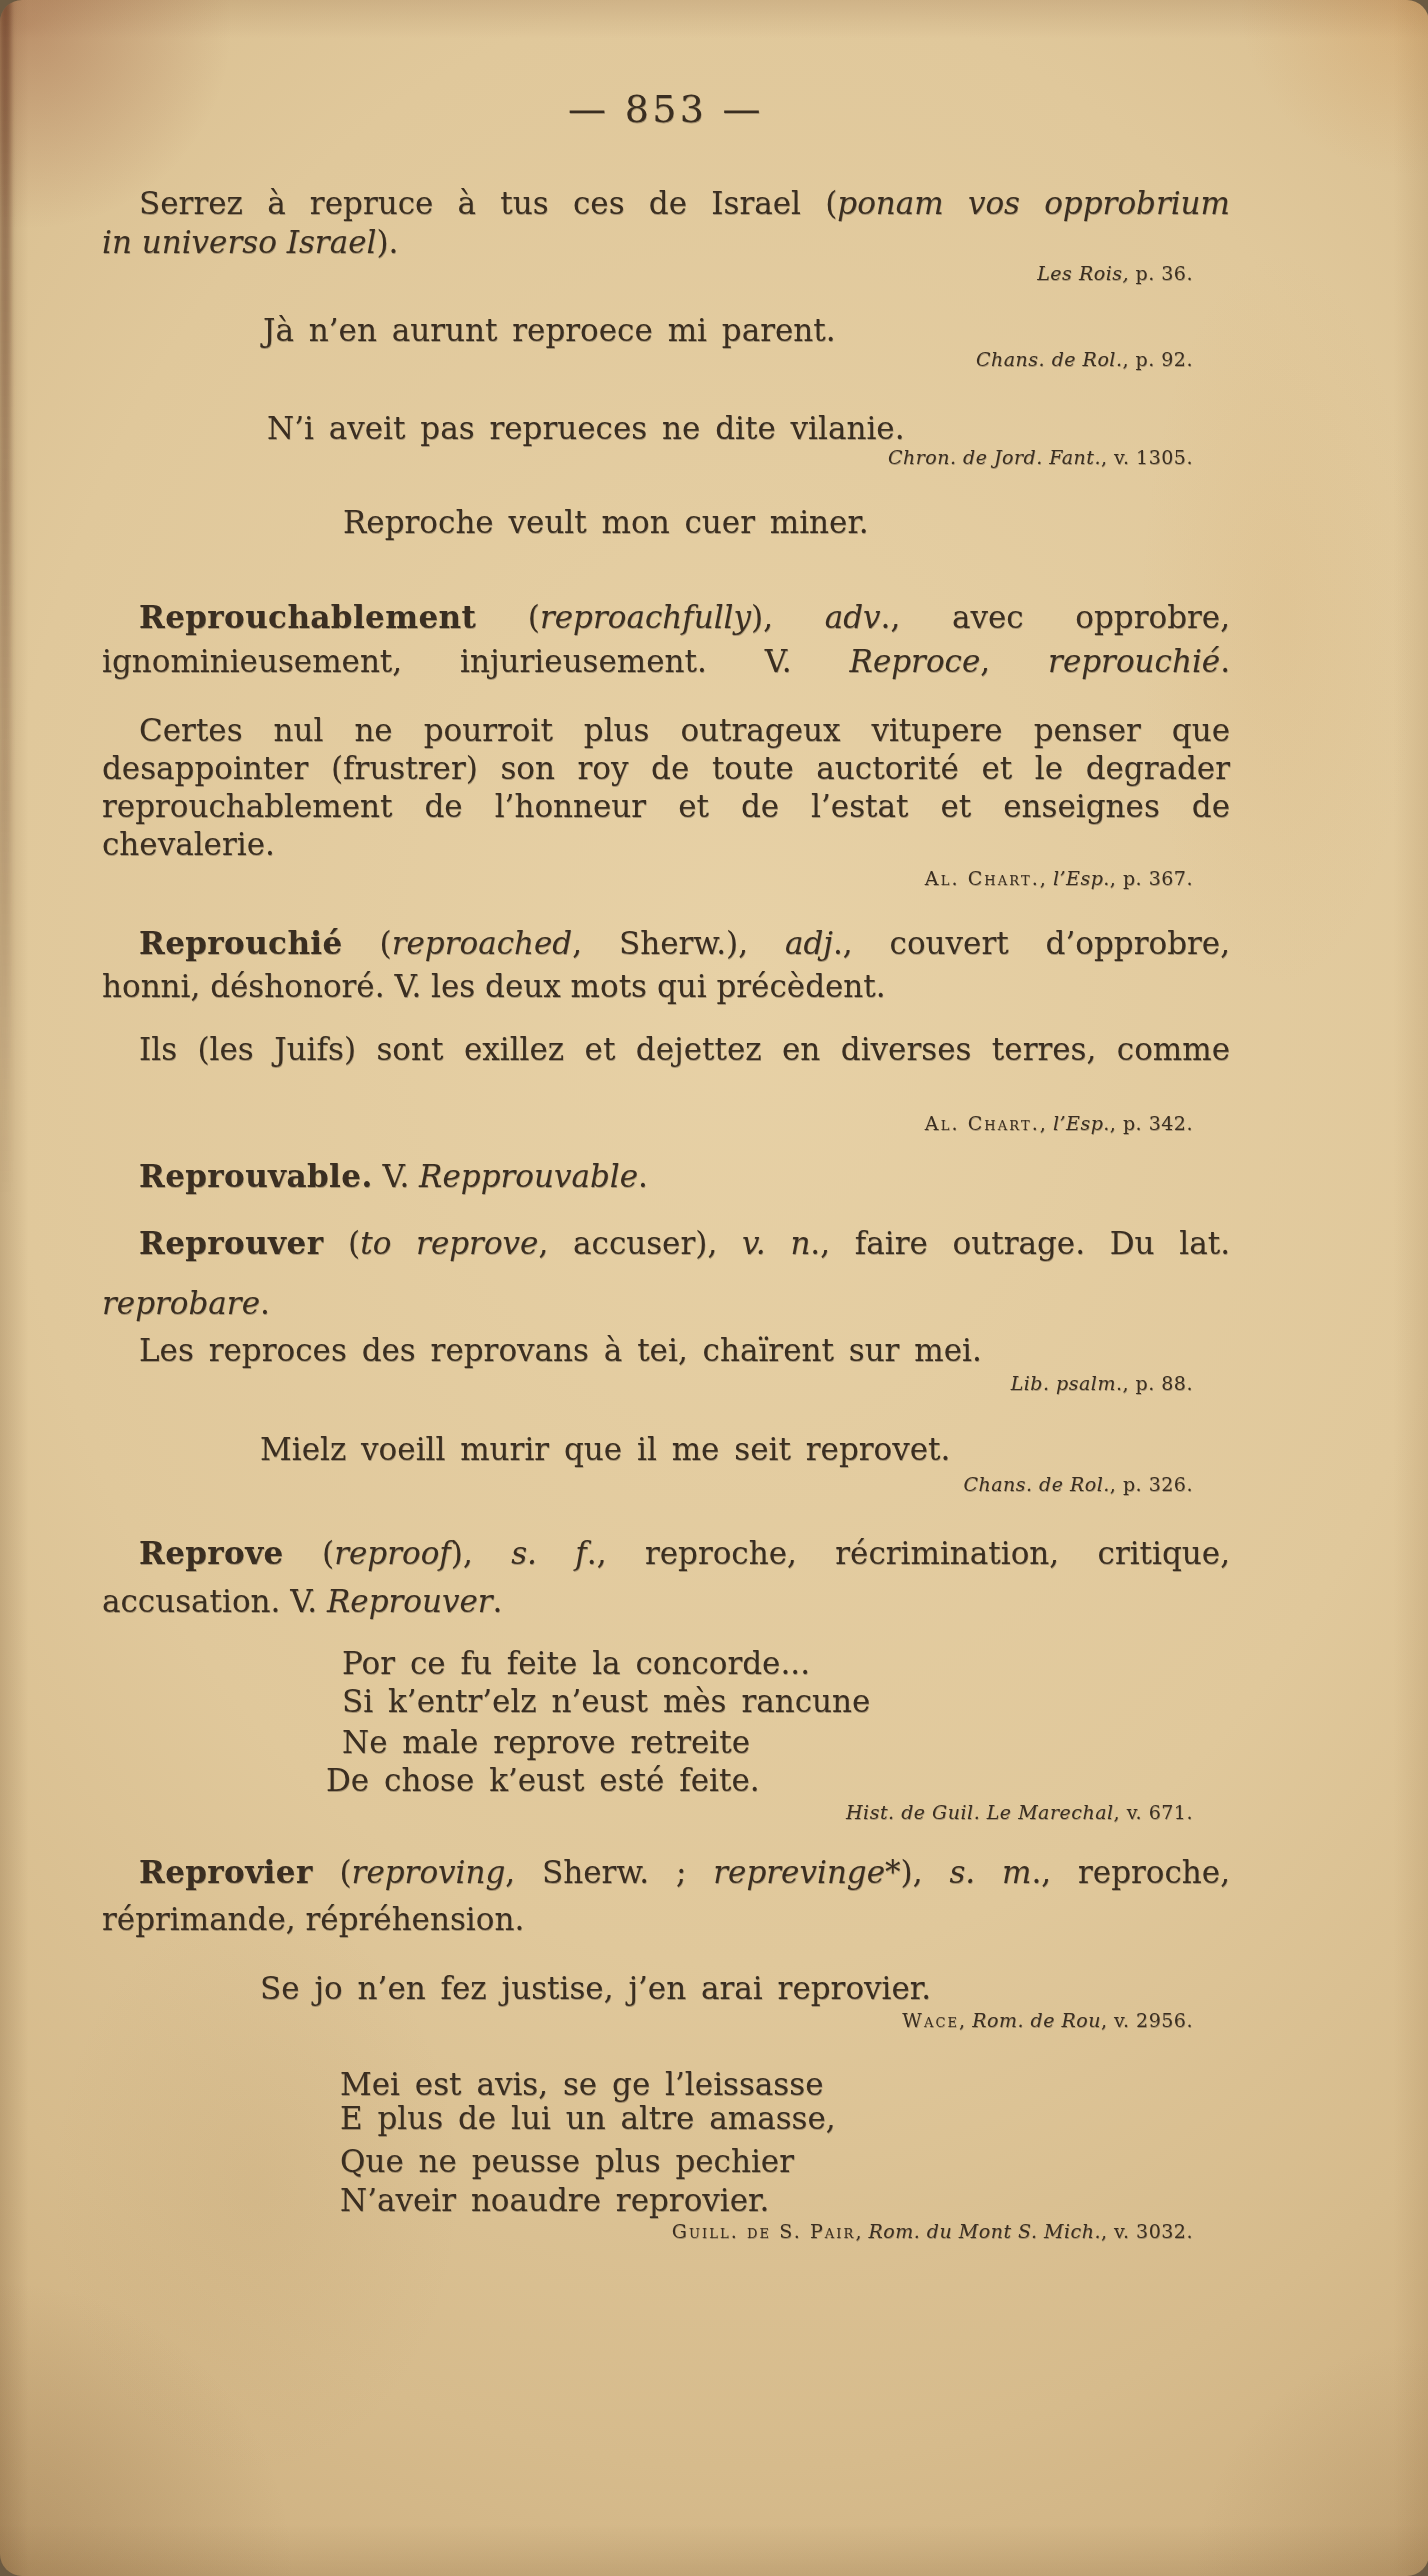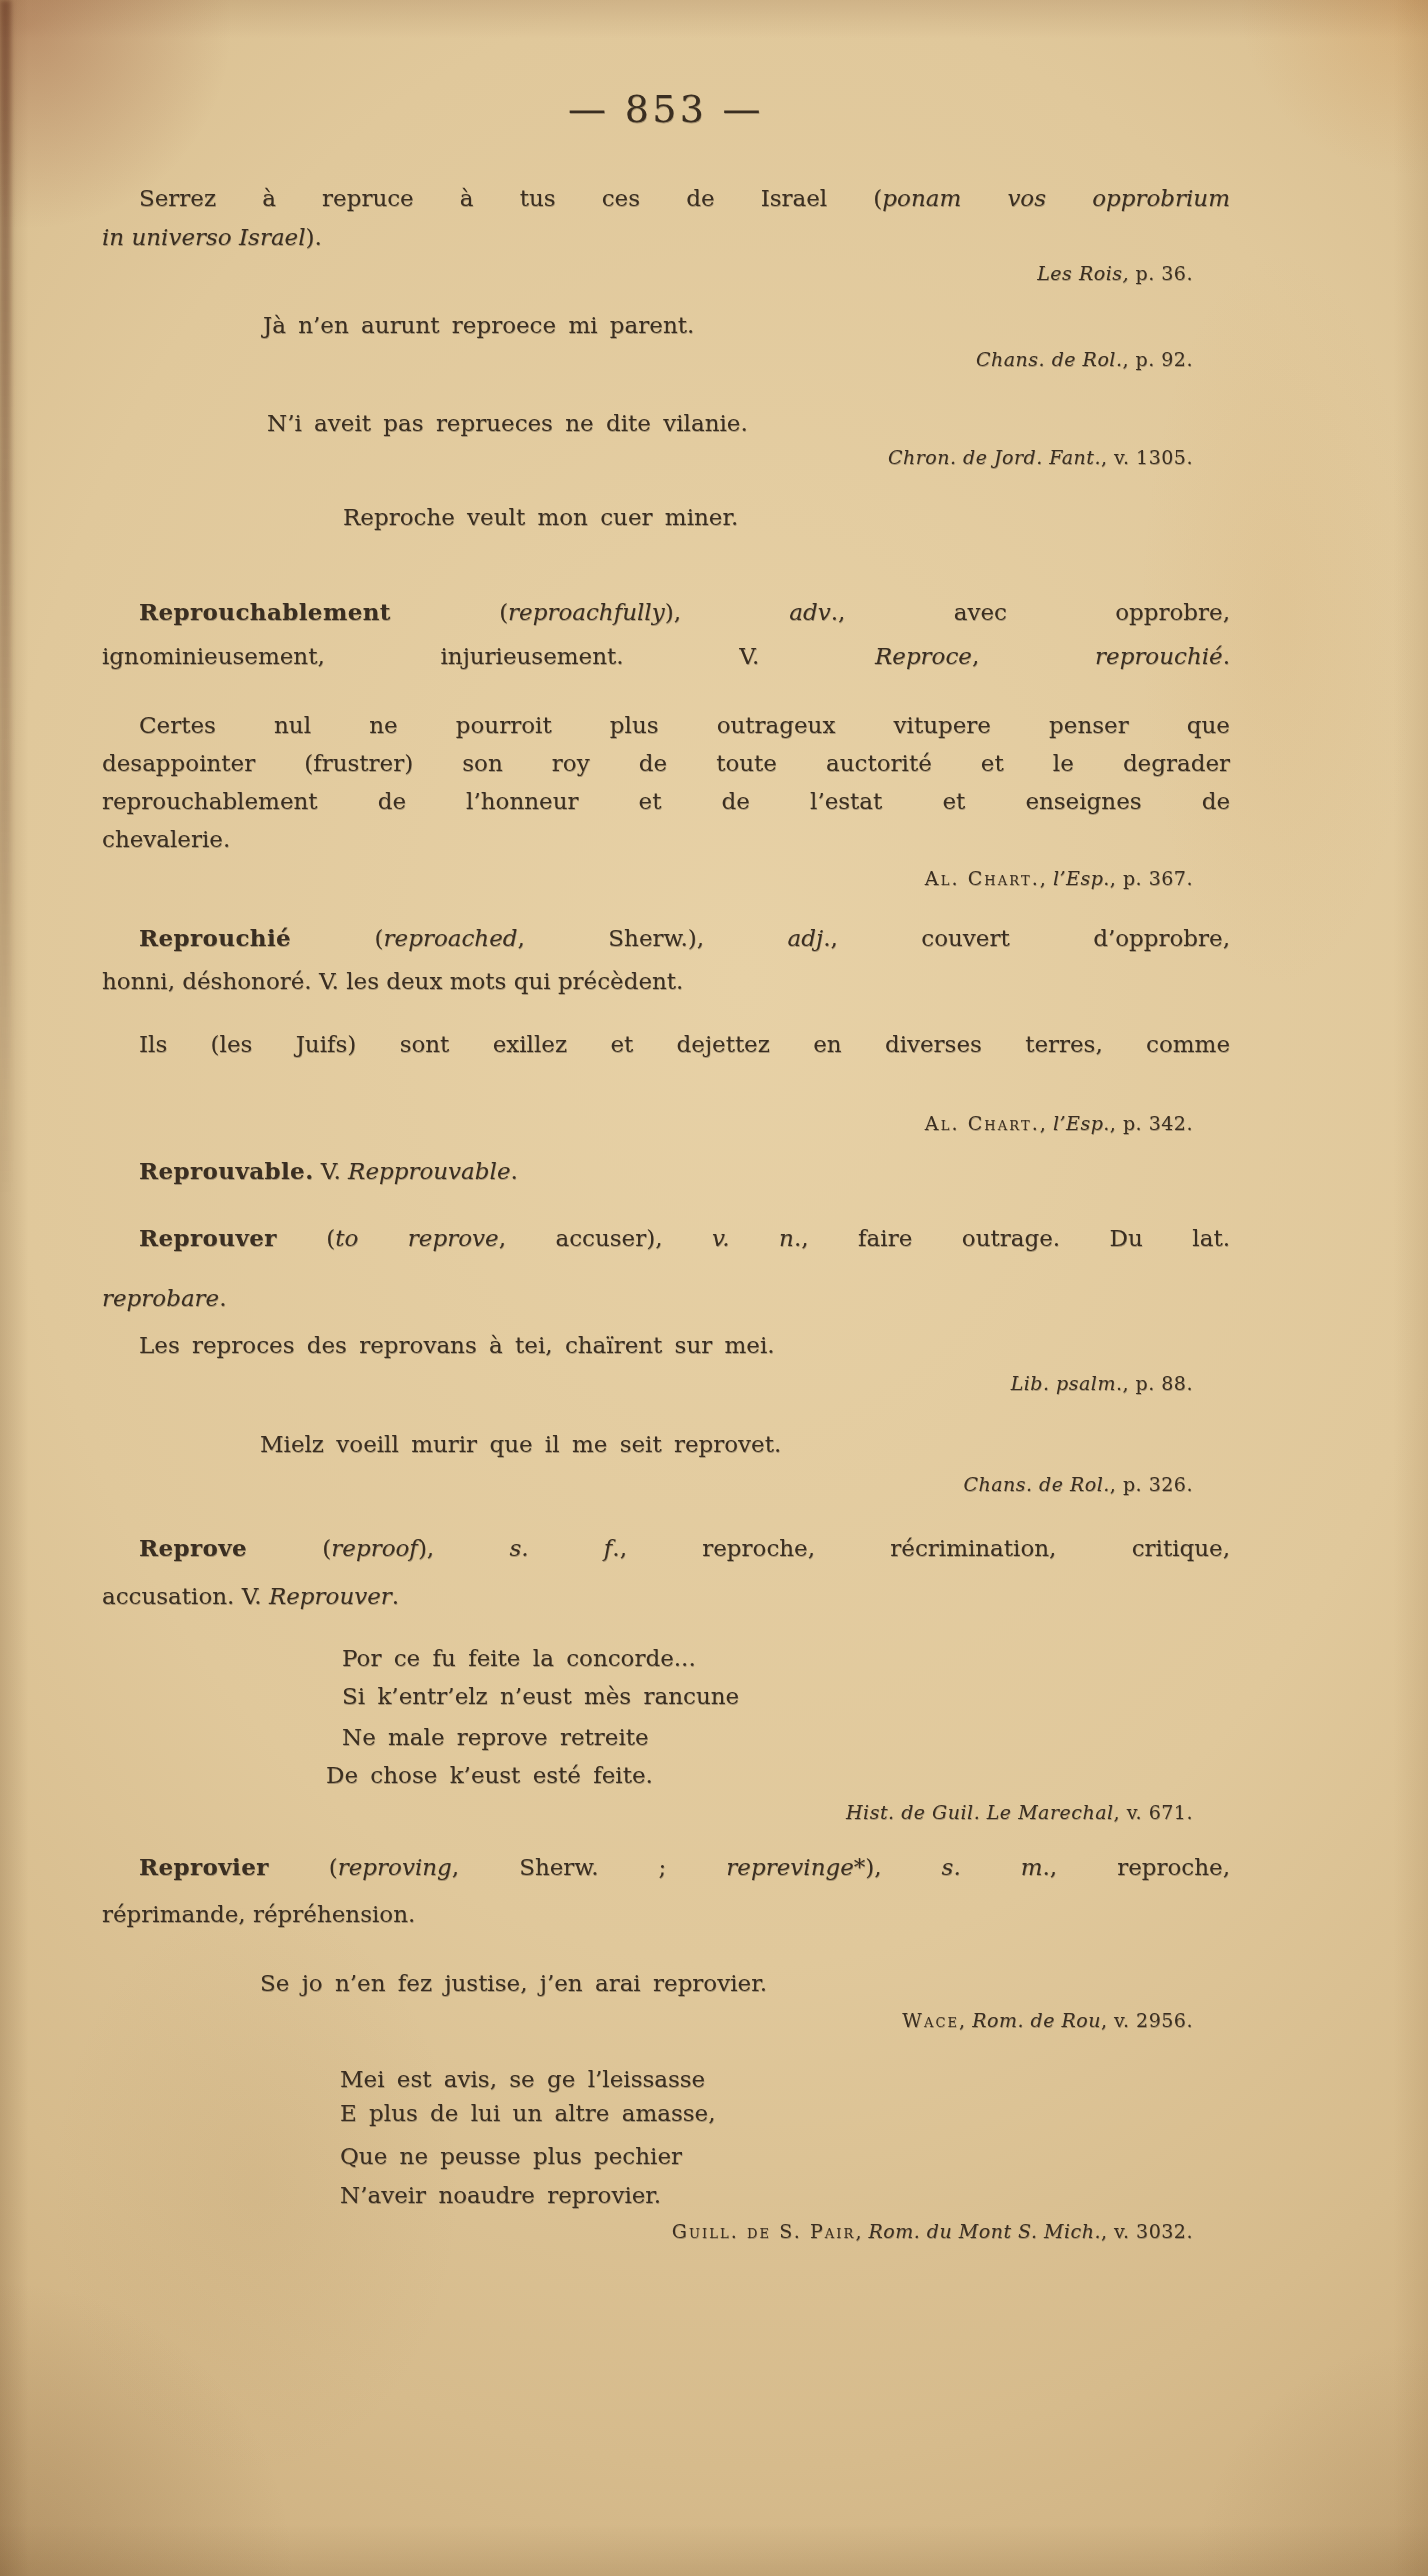--- a/index.html
+++ b/index.html
@@ -12,33 +12,34 @@
     background:
       radial-gradient(circle at 2% 1%, rgba(120,42,22,0.30) 0%, rgba(120,42,22,0) 7%),
       radial-gradient(circle at 99% 0%, rgba(195,115,40,0.22) 0%, rgba(195,115,40,0) 6%),
       radial-gradient(circle at 0% 100%, rgba(105,70,35,0.26) 0%, rgba(105,70,35,0) 10%),
       radial-gradient(circle at 100% 100%, rgba(120,85,45,0.18) 0%, rgba(120,85,45,0) 8%),
       linear-gradient(90deg, rgba(92,58,28,0.20) 0%, rgba(92,58,28,0) 2%),
       linear-gradient(270deg, rgba(130,90,45,0.15) 0%, rgba(130,90,45,0) 2.5%),
       linear-gradient(180deg, rgba(120,70,35,0.16) 0%, rgba(120,70,35,0) 1.5%),
       linear-gradient(0deg, rgba(115,80,40,0.18) 0%, rgba(115,80,40,0) 2%),
       radial-gradient(115% 85% at 52% 38%, #e7d1a6 0%, #e0c89b 45%, #d6bb8c 68%, #cbac7c 85%, #bd9a69 100%);
+    border-radius: 22px;
   }
   .edge-left{
     position:absolute;left:0;top:0;width:10.7px;height:1197px;
     background:linear-gradient(180deg, rgba(75,28,14,0.45) 0%, rgba(75,28,14,0.25) 45%, rgba(75,28,14,0) 100%);
     filter:blur(2.5px);
   }
   .stain-a{position:absolute;left:1139px;top:248px;width:281px;height:743px;
     background:radial-gradient(closest-side, rgba(205,150,80,0.10), rgba(205,150,80,0));}
   .stain-b{position:absolute;left:50px;top:1898px;width:413px;height:578px;
     background:radial-gradient(closest-side, rgba(150,110,60,0.08), rgba(150,110,60,0));}
 
   .line{position:absolute;text-shadow:0.5px 0.7px 0.6px rgba(58,46,33,0.35);}
-  .body{font-size:23px;line-height:1.25;}
+  .body{font-size:31px;line-height:1.25;}
   .hdr{left:102px;right:199px;text-align:center;font-size:38px;letter-spacing:3.3px;}
   .just{left:102px;right:199px;text-align:justify;text-align-last:justify;-moz-text-align-last:justify;}
   .ind{text-indent:37px;}
   .cont{left:102px;white-space:nowrap;}
   .quote{white-space:nowrap;word-spacing:5px;}
   .cit{left:102px;right:199px;text-align:right;padding-right:37px;font-size:19px;letter-spacing:0.5px;white-space:nowrap;}
 
   .s-n{}
   .s-i{font-style:italic;}
   .s-b{font-weight:bold;letter-spacing:0.4px;}

